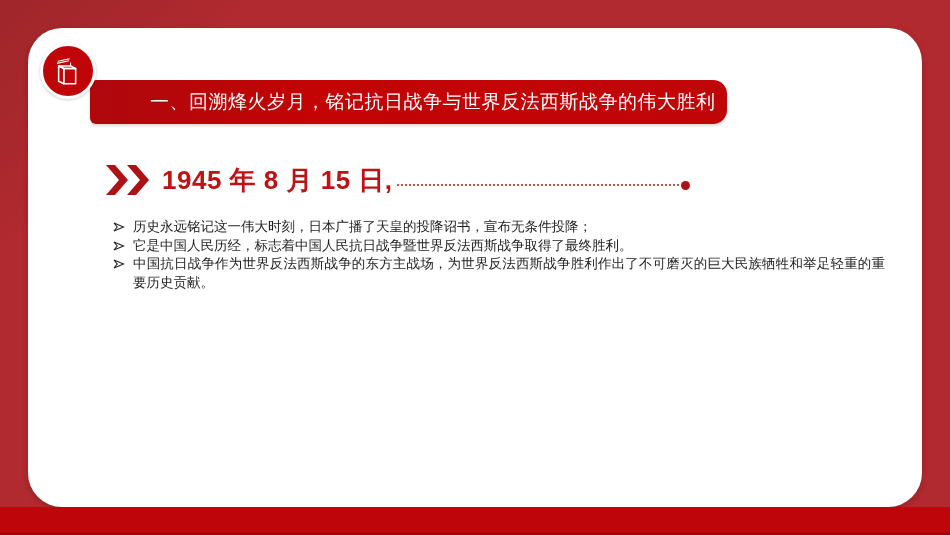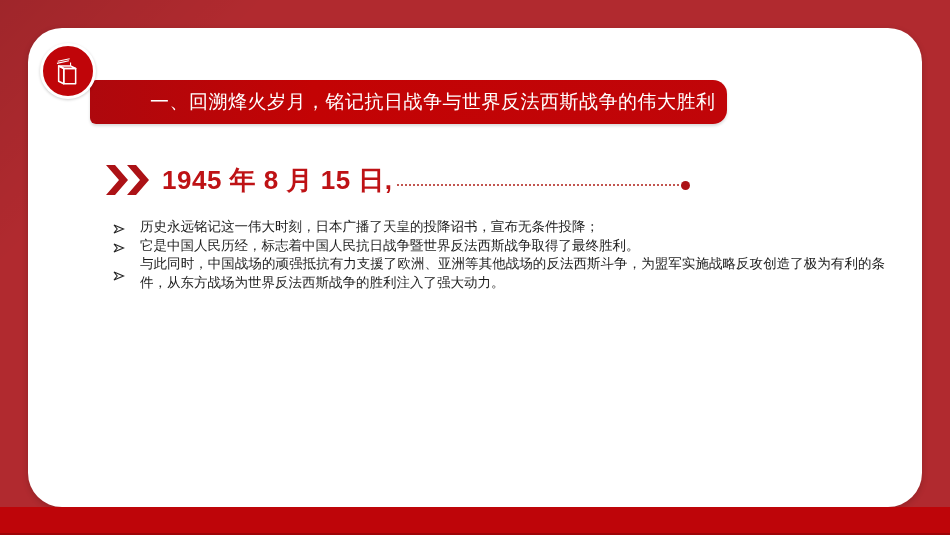--- a/index.html
+++ b/index.html
@@ -56,21 +56,21 @@
     flex:1;border-top:2px dotted #C2554F;height:0;
   }
   .dotline .enddot{
     width:9px;height:9px;border-radius:50%;background:#AC1216;margin-left:2px;
   }
   .bullets{
     position:absolute;left:85px;top:190px;width:772px;
     margin:0;padding:0;list-style:none;
     font-size:13.5px;line-height:18.7px;color:#1D1D1D;
   }
-  .bullets li{display:flex;align-items:center;gap:7px;}
+  .bullets li{display:flex;align-items:flex-start;}
   .bullet-glyph{
     flex:0 0 20px;display:flex;justify-content:flex-start;
     padding-top:3px;
   }
   .bullet-text{flex:1;text-align:justify;}
 </style>
 </head>
 <body>
 
 <div class="bg-shade"></div>
@@ -107,21 +107,21 @@
           </svg>
       </span>
       <span class="bullet-text">它是中国人民历经，标志着中国人民抗日战争暨世界反法西斯战争取得了最终胜利。</span>
     </li>
     <li>
       <span class="bullet-glyph">
         <svg width="12" height="12" viewBox="0 0 12 12">
             <path d="M1 2 L10.5 6 L1 10 L4.2 6 Z" fill="none" stroke="#222" stroke-width="1.1"></path>
           </svg>
       </span>
-      <span class="bullet-text">与此同时，中国战场的顽强抵抗有力支援了欧洲、亚洲等其他战场的反法西斯斗争，为盟军实施战略反攻创造了极为有利的条件，从东方战场为世界反法西斯战争的胜利注入了强大动力。</span>
+      <span class="bullet-text">中国抗日战争作为世界反法西斯战争的东方主战场，为世界反法西斯战争胜利作出了不可磨灭的巨大民族牺牲和举足轻重的重要历史贡献。</span>
     </li>
   </ul>
 </div>
 
 <div class="banner">
   <span class="banner-title">一、回溯烽火岁月，铭记抗日战争与世界反法西斯战争的伟大胜利</span>
 </div>
 
 <div class="icon-circle">
   <svg width="34" height="34" viewBox="0 0 40 40">

